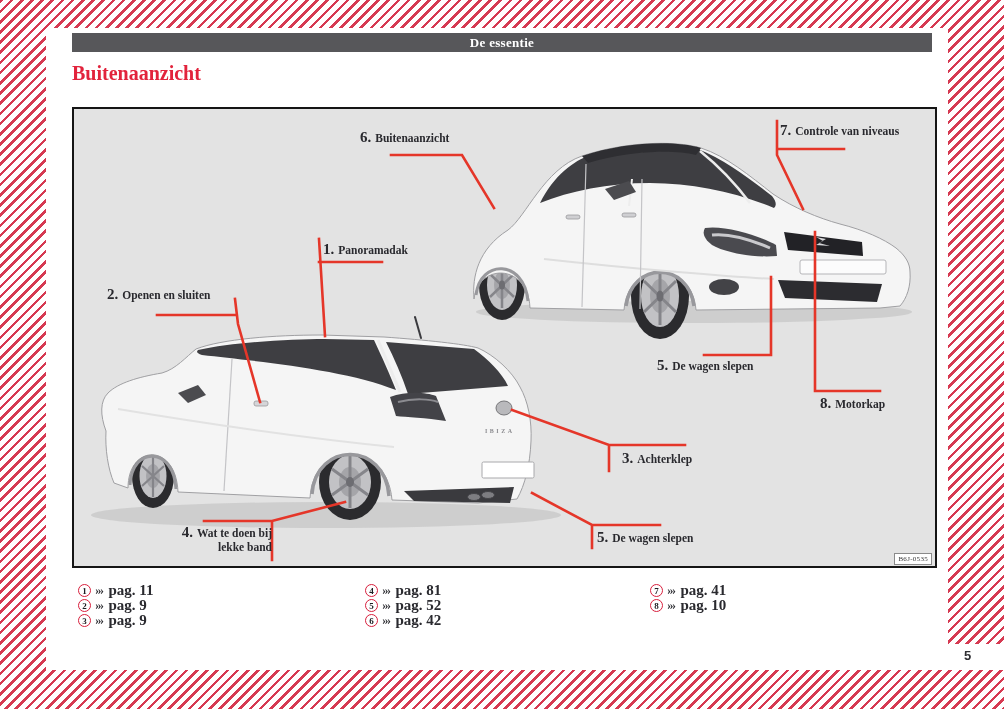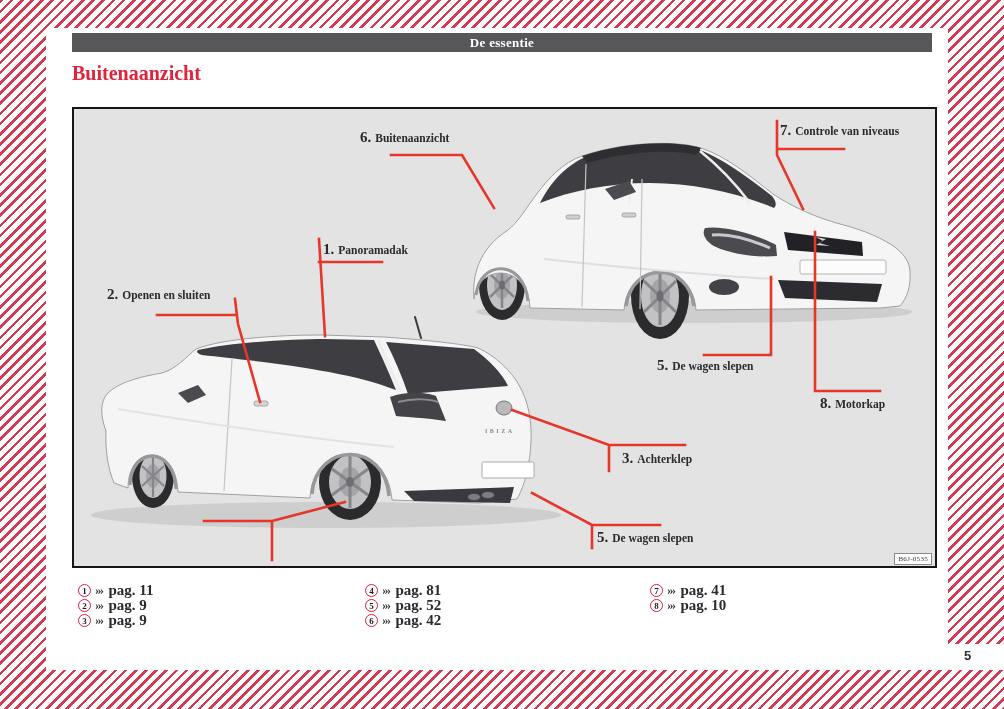--- a/index.html
+++ b/index.html
@@ -156,20 +156,27 @@
       <span class="txt">Panoramadak</span>
     </div>
     <div class="callout" style="left:33px;top:176px">
       <span class="num">2.</span>
       <span class="txt">Openen en sluiten</span>
     </div>
     <div class="callout" style="left:548px;top:340px">
       <span class="num">3.</span>
       <span class="txt">Achterklep</span>
     </div>
+    <div class="callout callout-r" style="left:88px;top:414px;width:110px">
+      <div>
+        <span class="num">4.</span>
+        <span class="txt">Wat te doen bij</span>
+      </div>
+      <div class="txt">lekke band</div>
+    </div>
     <div class="callout" style="left:583px;top:247px">
       <span class="num">5.</span>
       <span class="txt">De wagen slepen</span>
     </div>
     <div class="callout" style="left:523px;top:419px">
       <span class="num">5.</span>
       <span class="txt">De wagen slepen</span>
     </div>
     <div class="callout" style="left:286px;top:19px">
       <span class="num">6.</span>

